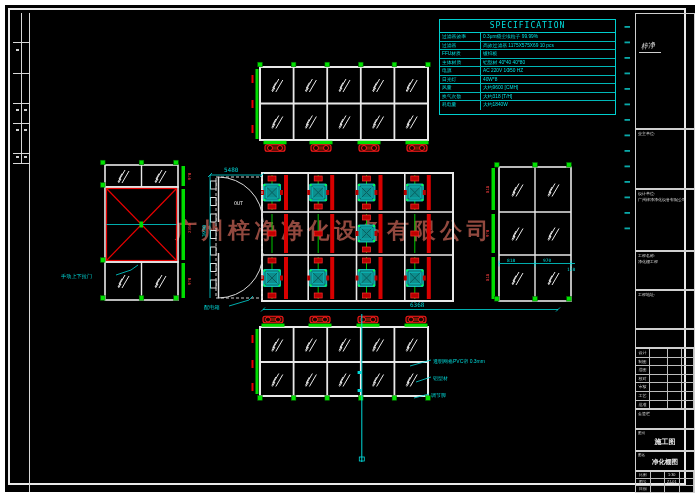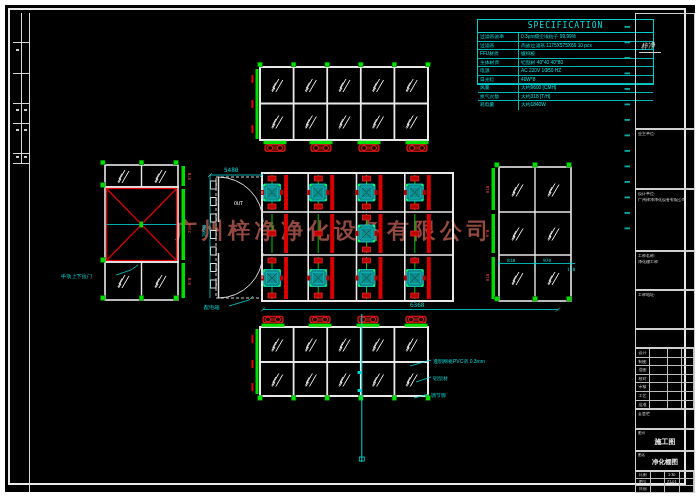--- a/index.html
+++ b/index.html
@@ -7,21 +7,21 @@
   #sheet{position:absolute;left:5px;top:5px;width:690px;height:487px;background:#000;}
   #frame{position:absolute;left:3px;top:3px;width:678px;height:477px;border:2px solid #e9e9e9;box-sizing:border-box;}
   
   .strip-line{position:absolute;background:#d8d8d8;}
   .strip-dash{position:absolute;background:#cfcfcf;width:3px;height:2px;}
   
   #watermark{position:absolute;left:170px;top:211px;font-family:"DejaVu Serif","Liberation Serif",serif;
     font-size:22px;letter-spacing:4.5px;font-weight:600;color:#92493f;white-space:nowrap;z-index:1;}
   #overlay{position:absolute;left:0;top:0;z-index:2;}
   
-  #spec-table{position:absolute;left:472px;top:14px;width:177px;height:66px;border:1px solid #00cfcf;
+  #spec-table{position:absolute;left:434px;top:14px;width:177px;height:96px;border:1px solid #00cfcf;
     box-sizing:border-box;z-index:3;color:#00e0e0;}
   .spec-title{height:12px;line-height:12px;text-align:center;font-size:8px;letter-spacing:1px;
     border-bottom:1px solid #00cfcf;font-family:"DejaVu Sans Mono",monospace;}
   .spec-row{display:flex;height:8.5px;border-bottom:1px solid #00b8b8;box-sizing:border-box;}
   .spec-row:last-child{border-bottom:none;}
   .spec-label{width:41px;border-right:1px solid #00b8b8;font-size:4.8px;line-height:8px;padding-left:2px;
     box-sizing:border-box;white-space:nowrap;overflow:hidden;}
   .spec-value{flex:1;font-size:4.8px;line-height:8px;padding-left:2px;white-space:nowrap;overflow:hidden;}
   
   .tb-cell{position:absolute;left:630px;width:60px;border:1px solid #cfcfcf;box-sizing:border-box;

